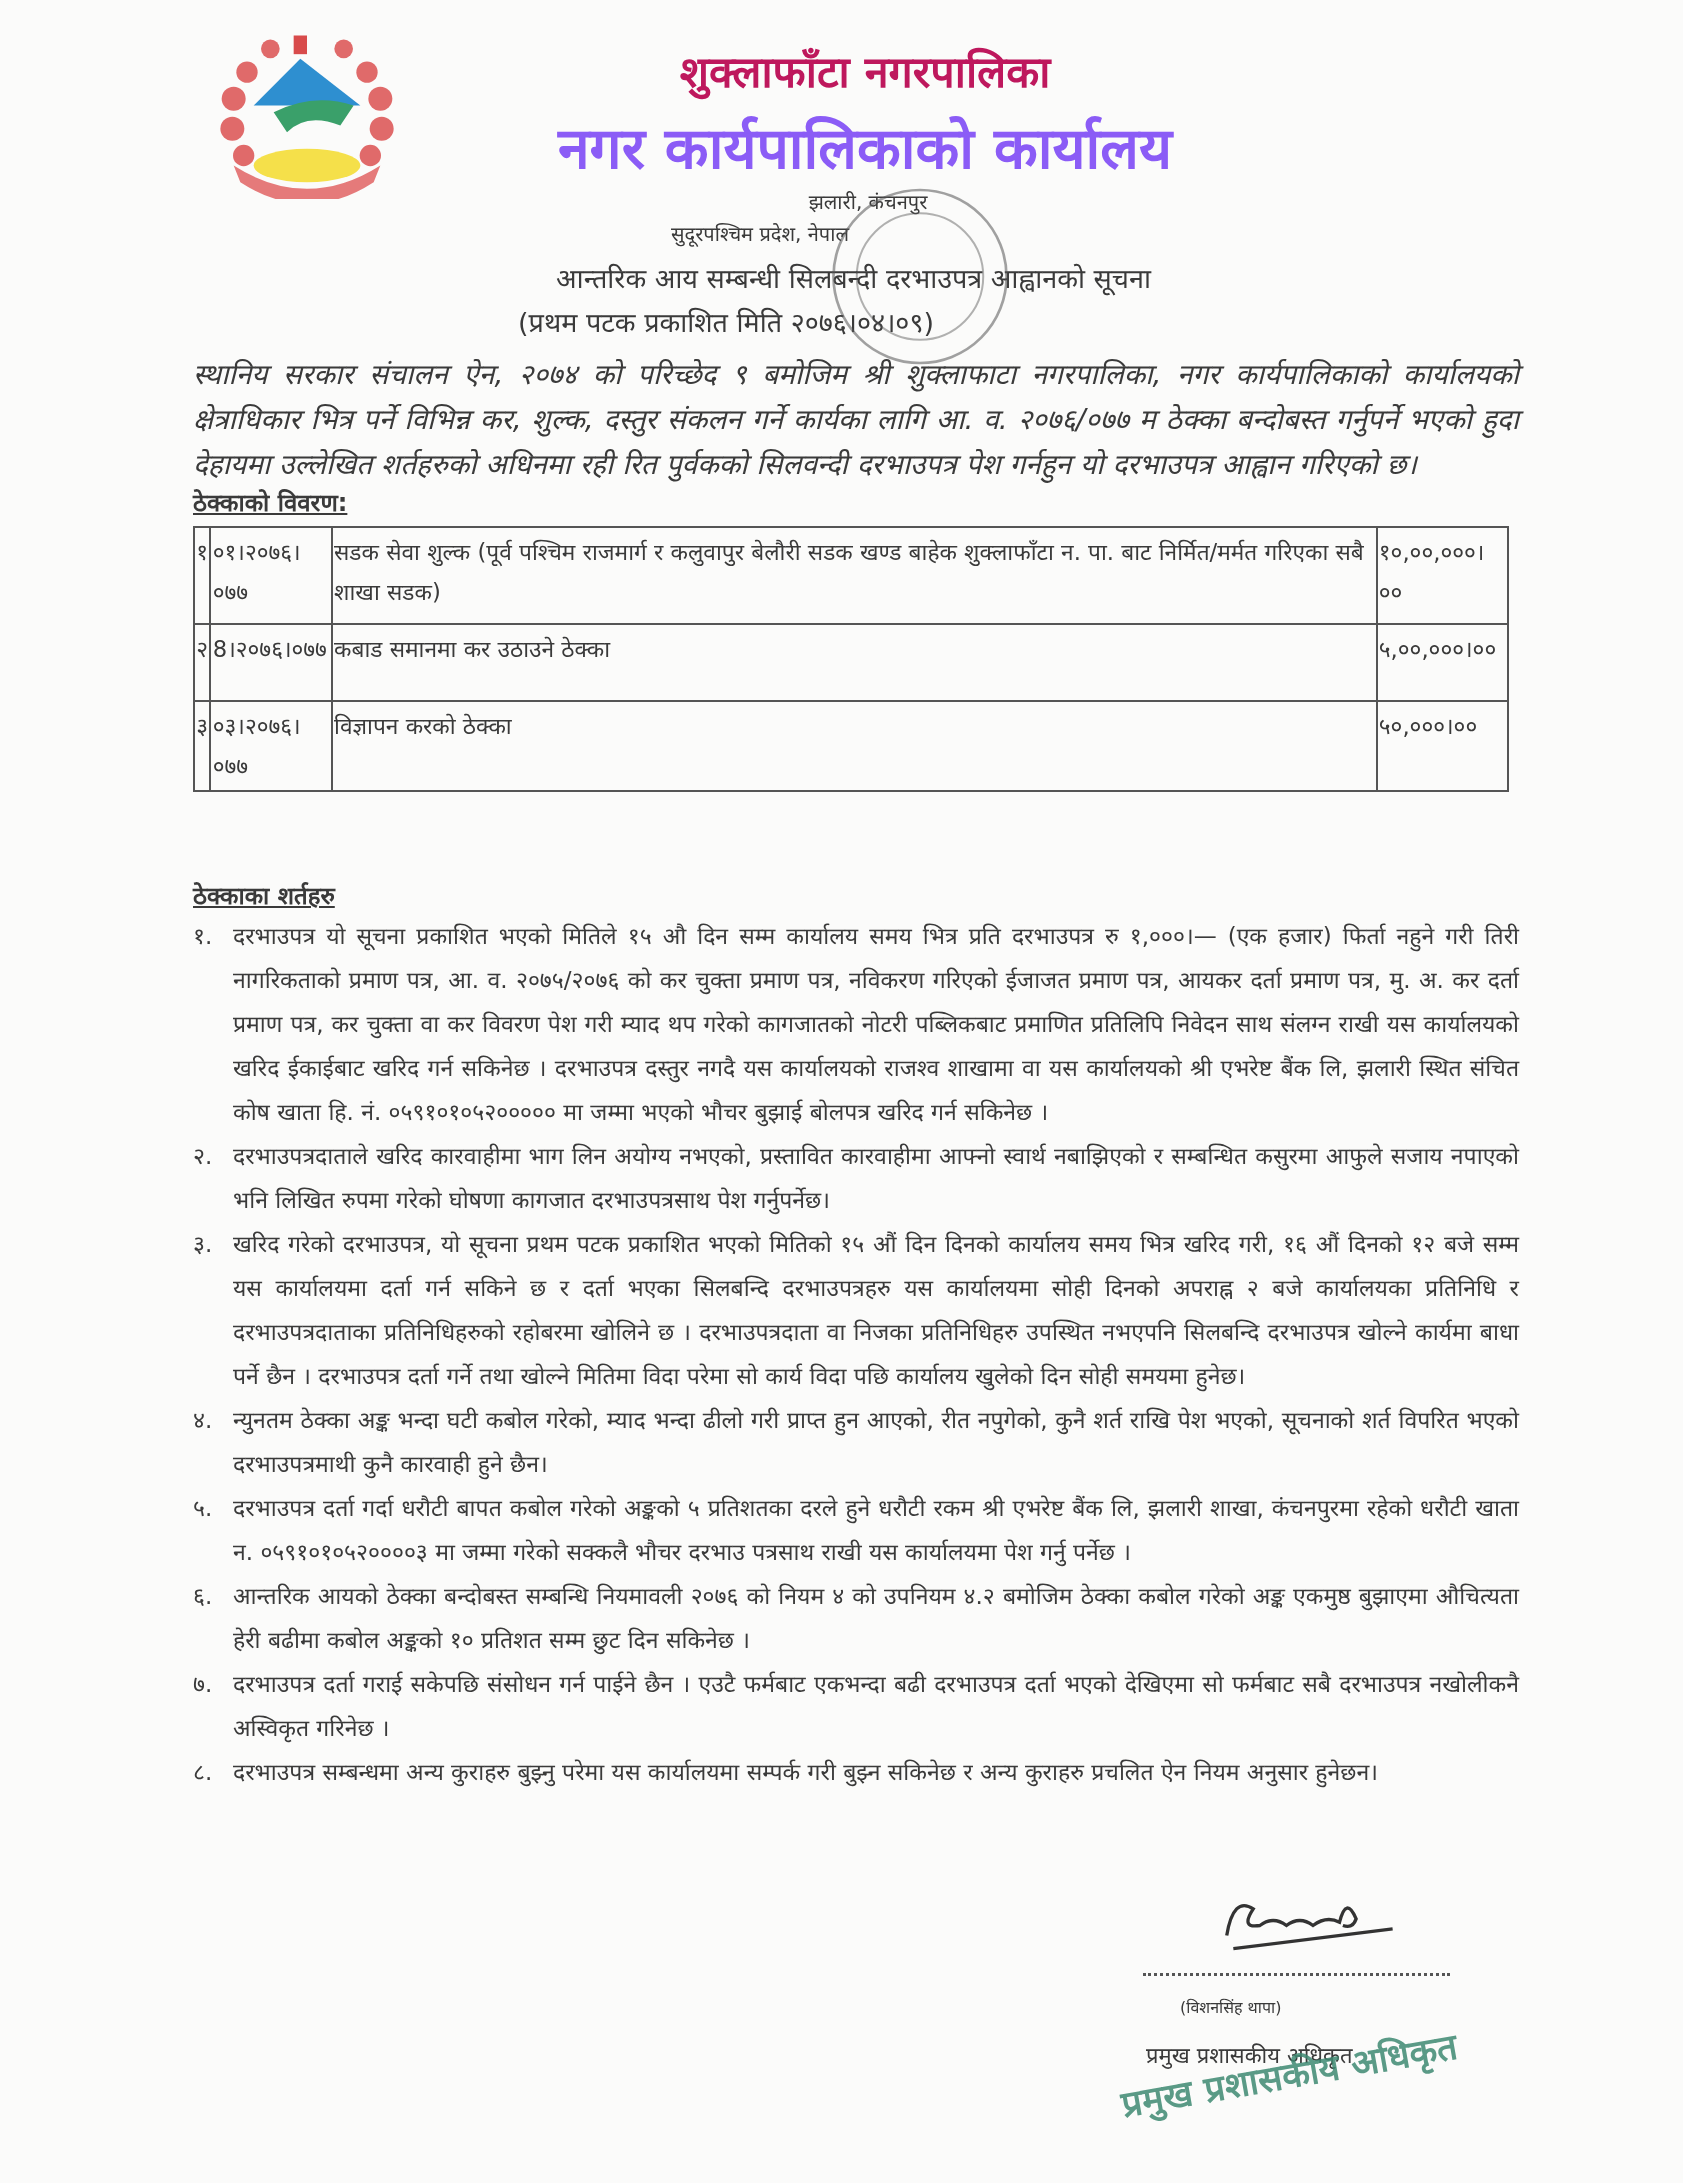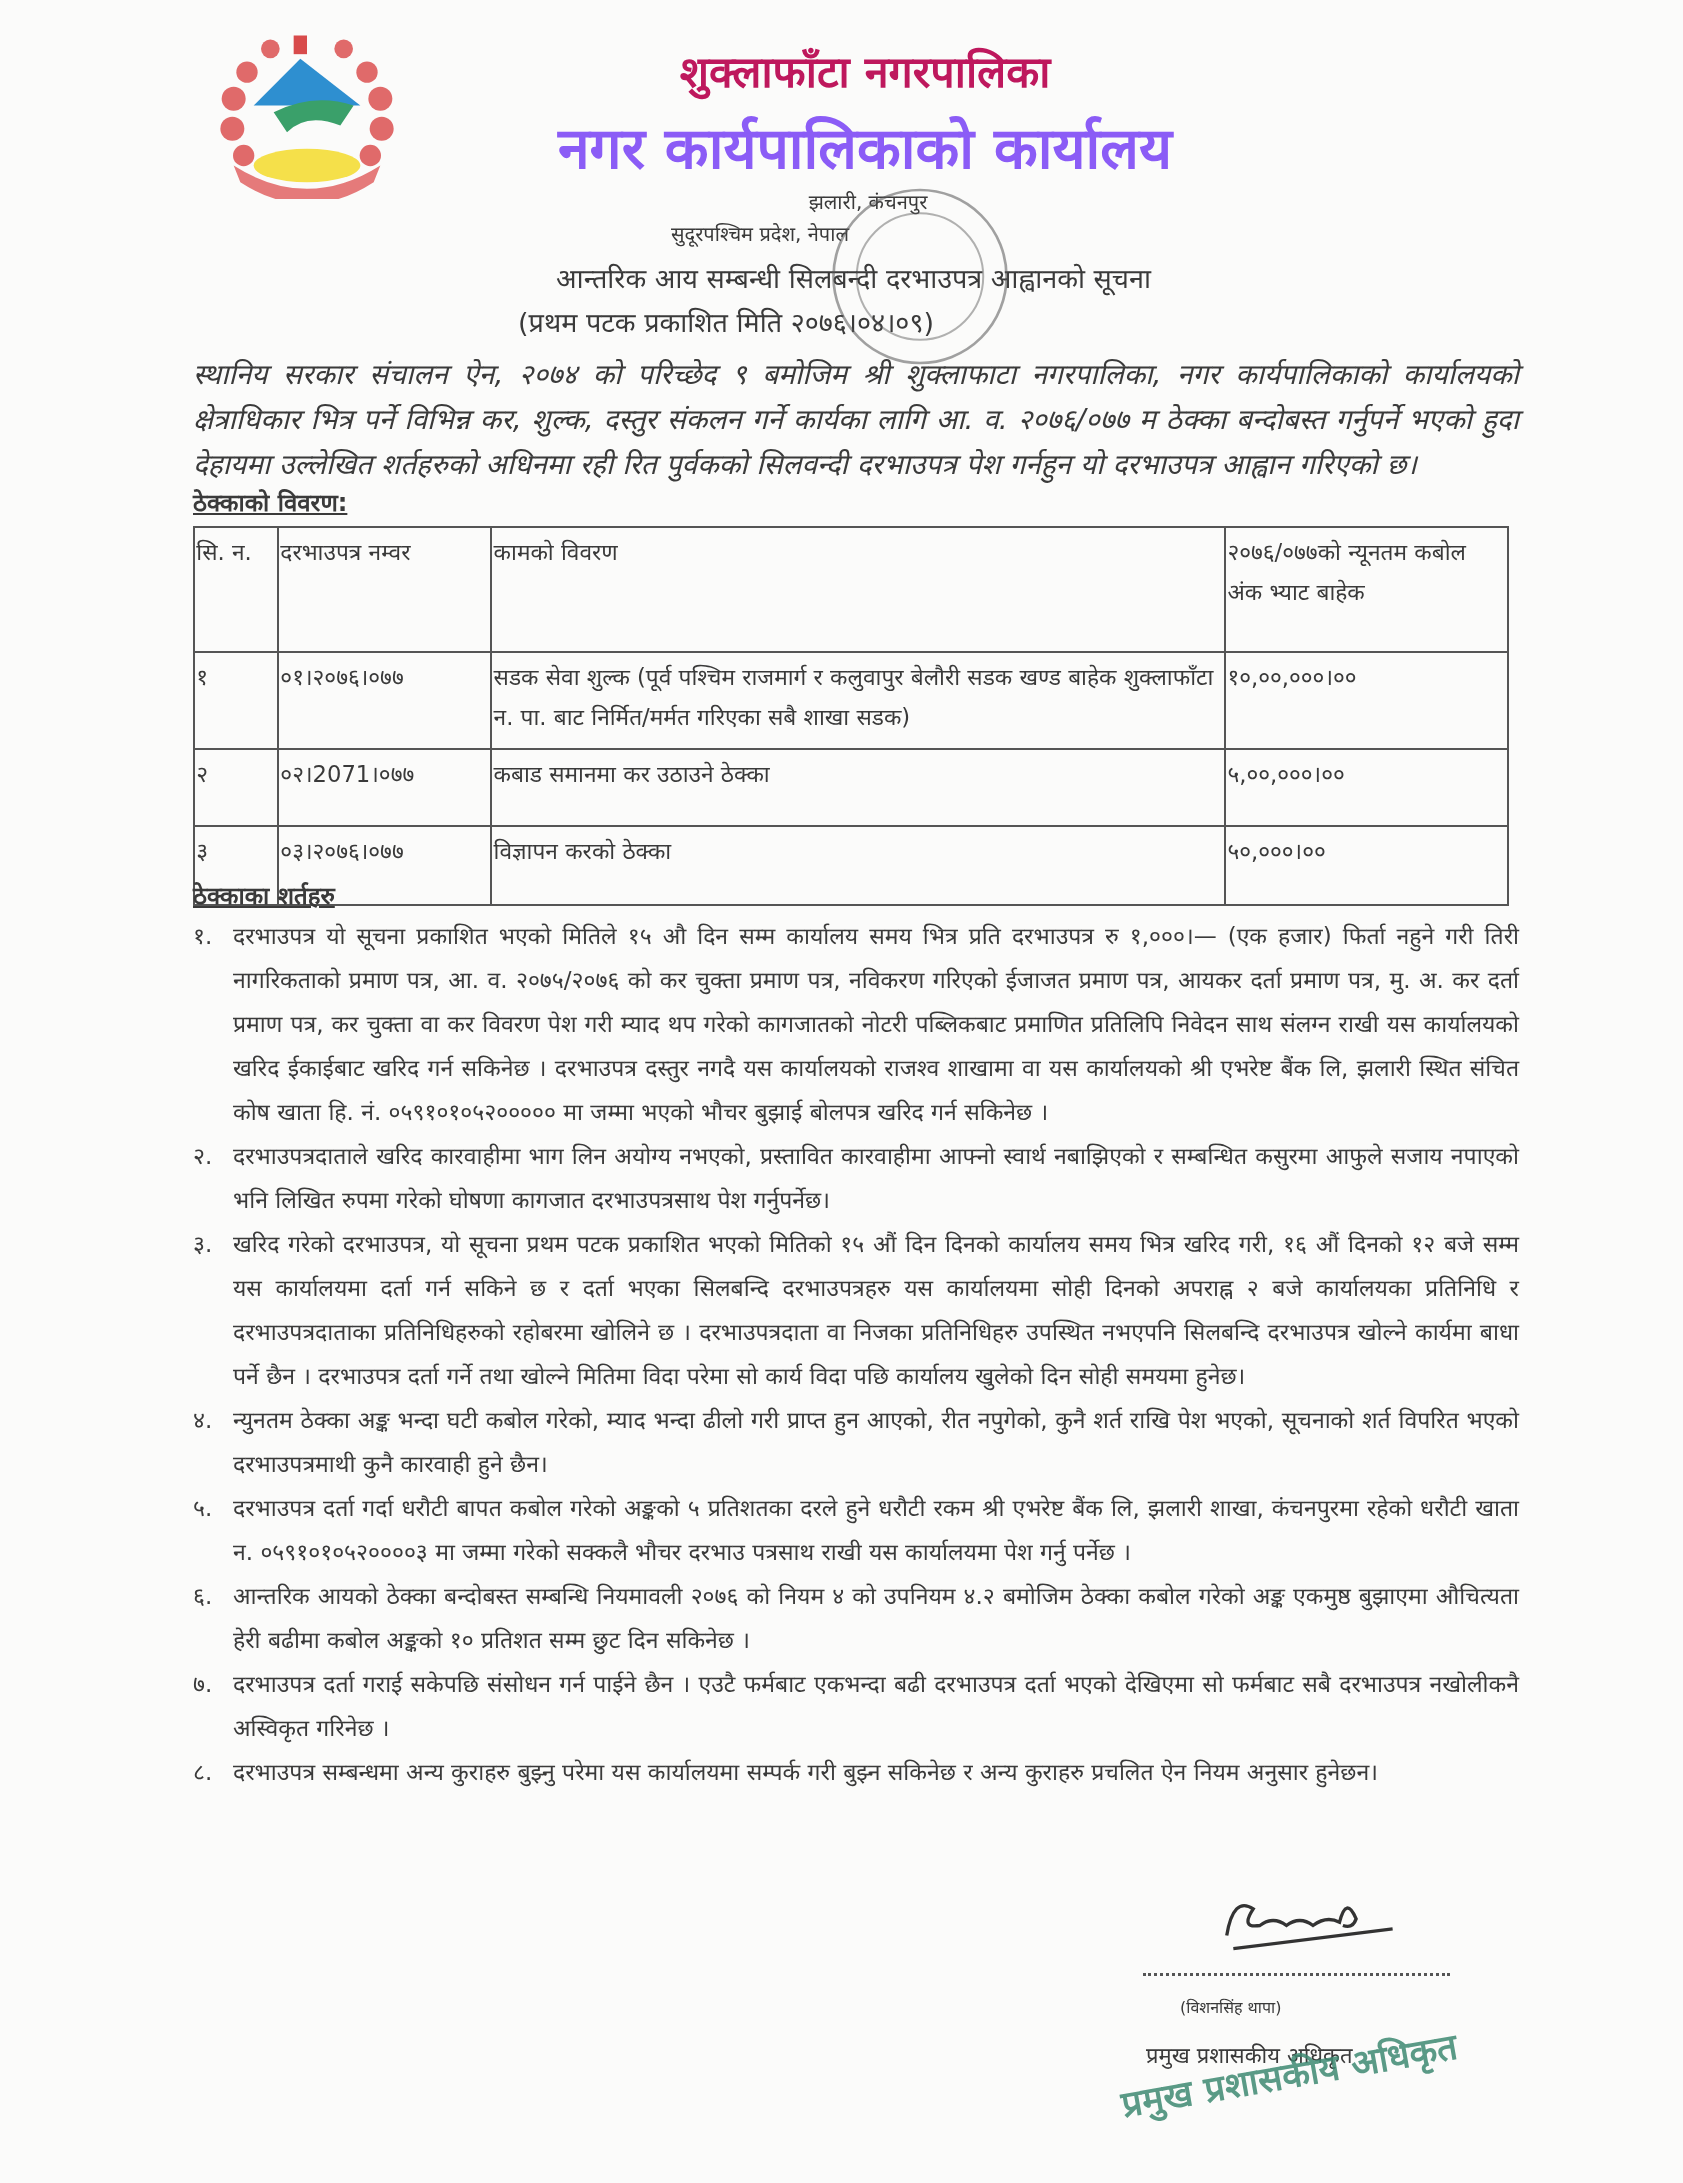--- a/index.html
+++ b/index.html
@@ -71,35 +71,29 @@
     <circle cx="150" cy="145" r="95" fill="none" stroke="#555" stroke-width="3" opacity="0.45"></circle>
   </svg>
 </div>
 
 <div class="abs intro">स्थानिय सरकार संचालन ऐन, २०७४ को परिच्छेद ९ बमोजिम श्री शुक्लाफाटा नगरपालिका, नगर कार्यपालिकाको कार्यालयको क्षेत्राधिकार भित्र पर्ने विभिन्न कर, शुल्क, दस्तुर संकलन गर्ने कार्यका लागि आ. व. २०७६/०७७ म ठेक्का बन्दोबस्त गर्नुपर्ने भएको हुदा देहायमा उल्लेखित शर्तहरुको अधिनमा रही रित पुर्वकको सिलवन्दी दरभाउपत्र पेश गर्नहुन यो दरभाउपत्र आह्वान गरिएको छ।</div>
 
 <div class="abs sec-head sec1">ठेक्काको विवरण:</div>
 
 <table class="tender">
   <tbody>
-      <tr>
-    <th class="c1">सि. न.</th>
-    <th class="c2">दरभाउपत्र नम्वर</th>
-    <th class="c3">कामको विवरण</th>
-    <th class="c4">२०७६/०७७को न्यूनतम कबोल अंक भ्याट बाहेक</th>
-  </tr>
   <tr class="r1">
     <td>१</td>
     <td>०१।२०७६।०७७</td>
     <td>सडक सेवा शुल्क (पूर्व पश्चिम राजमार्ग र कलुवापुर बेलौरी सडक खण्ड बाहेक शुक्लाफाँटा न. पा. बाट निर्मित/मर्मत गरिएका सबै शाखा सडक)</td>
     <td>१०,००,०००।००</td>
   </tr>
   <tr class="r2">
     <td>२</td>
-    <td>०२।2071।०७७</td>
+    <td>8।२०७६।०७७</td>
     <td>कबाड समानमा कर उठाउने ठेक्का</td>
     <td>५,००,०००।००</td>
   </tr>
   <tr class="r3">
     <td>३</td>
     <td>०३।२०७६।०७७</td>
     <td>विज्ञापन करको ठेक्का</td>
     <td>५०,०००।००</td>
   </tr>
 </tbody>

